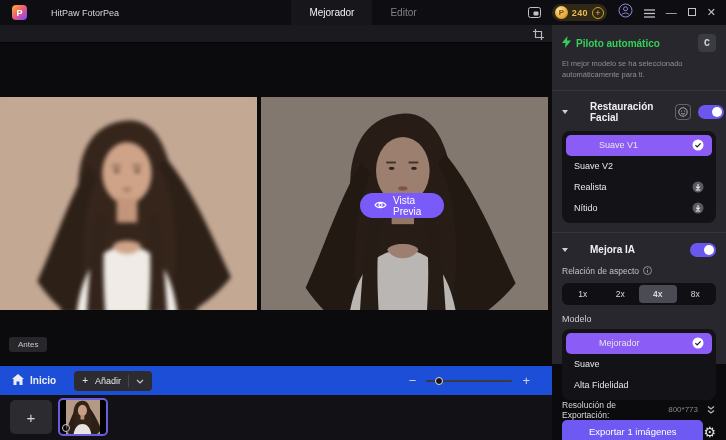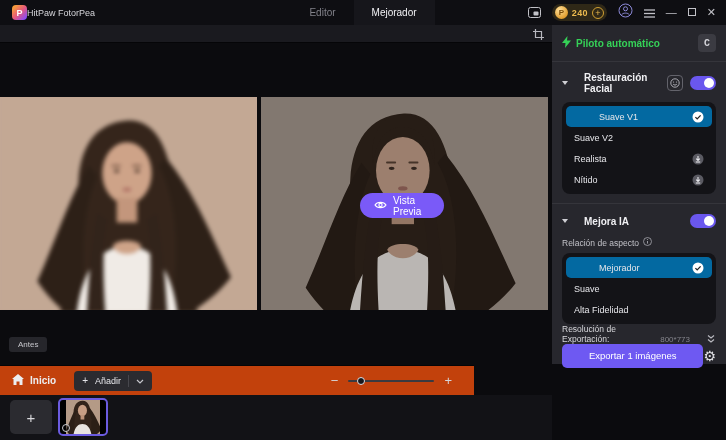--- a/index.html
+++ b/index.html
@@ -2,21 +2,21 @@
 <html><head>
 <meta charset="utf-8">
 <style>
   * { margin:0; padding:0; box-sizing:border-box; }
   body { background:#000; font-family:"Liberation Sans", sans-serif; }
   #app { position:relative; width:726px; height:440px; background:#0b0b0e; overflow:hidden; color:#e8e8ec; }
 
   
   .titlebar { position:absolute; left:0; top:0; width:726px; height:25px; background:#0e0e12; display:flex; align-items:center; padding:0 10px 0 12px; z-index:30; }
   .logo { width:15px; height:15px; border-radius:4px; background:linear-gradient(135deg,#f59a3c 15%,#e85a7a 50%,#8a4bf5 90%); display:flex; align-items:center; justify-content:center; font-size:9px; font-weight:bold; color:#fff; }
-  .app-title { margin-left:0; font-size:9px; color:#d6d6db; }
+  .app-title { margin-left:24px; font-size:9px; color:#d6d6db; }
   .tabs { position:absolute; left:0; right:0; top:0; height:25px; display:flex; justify-content:center; pointer-events:none; }
   .tab { pointer-events:auto; height:25px; line-height:25px; padding:0 18px; font-size:10px; color:#82828a; cursor:default; }
   .tab.active { color:#f2f2f5; background:#16161b; }
   .tb-right { margin-left:auto; display:flex; align-items:center; gap:11px; }
   .coin-pill { display:flex; align-items:center; gap:4px; background:#2f2817; border-radius:9px; height:17px; padding:0 3px; }
   .coin { width:13px; height:13px; border-radius:50%; background:radial-gradient(circle at 35% 30%,#ffe09a,#e09a28 75%); display:flex; align-items:center; justify-content:center; font-size:8px; font-weight:bold; color:#7a4b06; }
   .coin-val { font-size:9px; font-weight:bold; color:#ecba4e; letter-spacing:.3px; }
   .coin-plus { width:12px; height:12px; border:1px solid #cf9f33; border-radius:50%; color:#e8b850; font-size:9px; line-height:10px; text-align:center; }
   .winbtn { color:#c2c2c8; font-size:11px; line-height:25px; }
   .maxbox { width:8px; height:8px; border:1px solid #c2c2c8; }
@@ -30,21 +30,21 @@
   .photo { position:absolute; top:54px; height:213px; overflow:hidden; }
   .photo.before { left:0; width:257px; background:#bda390; }
   .photo.after { left:261px; width:287px; background:#7f7268; }
   .photo svg { width:100%; height:100%; display:block; }
   .photo.before svg { filter:blur(2.2px) brightness(1.03); transform:scale(1.03); }
   .photo.after svg { filter:brightness(0.8) saturate(0.85); }
   .preview-btn { position:absolute; left:360px; top:150px; height:25px; padding:0 14px; background:#7a5af8; border-radius:13px; display:flex; align-items:center; gap:6px; color:#fff; font-size:10px; cursor:default; z-index:5; }
   .before-badge { position:absolute; left:9px; top:294px; background:#26262b; border-radius:3px; padding:3px 9px; font-size:8px; color:#c6c6cb; }
 
   
-  .bottombar { position:absolute; left:0; top:365px; width:474px; height:30px; background:#c2410c; border-top:1px solid #050507; display:flex; align-items:center; padding:0 12px; }
+  .bottombar { position:absolute; left:0; top:365px; width:552px; height:30px; background:#1d4ed8; border-top:1px solid #050507; display:flex; align-items:center; padding:0 12px; }
   .home { display:flex; align-items:center; gap:6px; font-size:10px; font-weight:bold; color:#ecedf0; }
   .add-btn { margin-left:18px; display:flex; align-items:center; gap:7px; background:#2b2b30; border-radius:4px; padding:4px 8px; font-size:9px; color:#e6e6ea; }
   .add-sep { width:1px; height:12px; background:#47474d; }
   .zoomctl { margin-left:auto; display:flex; align-items:center; gap:10px; padding-right:10px; color:#d5d5da; }
   .zc-sign { font-size:13px; line-height:13px; }
   .slider { position:relative; width:86px; height:8px; }
   .slider .track { position:absolute; left:0; right:0; top:3px; height:2px; background:#3a3a40; border-radius:1px; }
   .slider .knob { position:absolute; left:9px; top:0; width:8px; height:8px; border-radius:50%; background:#17171b; border:1.5px solid #dcdce0; }
 
   
@@ -55,55 +55,55 @@
   .thumb .ph svg { width:100%; height:100%; }
   .thumb-state { position:absolute; left:2px; bottom:2px; width:8px; height:8px; border:1px solid #c9c9cf; border-radius:50%; background:rgba(0,0,0,.45); }
 
   
   .sidebar { position:absolute; left:552px; top:25px; width:174px; height:339px; background:#27272d; padding:9px 10px 10px; display:flex; flex-direction:column; z-index:25; }
   .ap-row { display:flex; align-items:center; gap:5px; }
   .ap-title { font-size:10px; font-weight:bold; color:#35d157; }
   .c-btn { margin-left:auto; width:18px; height:18px; background:#3b3b42; border-radius:4px; display:flex; align-items:center; justify-content:center; font-size:10px; font-weight:bold; color:#d5d5da; font-family:"Liberation Mono", monospace; }
   .ap-desc { margin-top:7px; font-size:7.5px; line-height:1.45; color:#8e8e95; }
   .sb-div { border:none; border-top:1px solid #35353b; margin:9px -10px 8px; }
-  .sec-row { display:flex; align-items:center; gap:16px; margin-top:2px; }
+  .sec-row { display:flex; align-items:center; gap:22px; margin-top:2px; }
   .caret { width:0; height:0; border-left:3.5px solid transparent; border-right:3.5px solid transparent; border-top:4.5px solid #cfcfd4; }
   .sec-title { font-size:10px; font-weight:bold; color:#f0f0f3; }
   .sec-right { margin-left:auto; display:flex; align-items:center; gap:7px; }
   .face-btn { width:16px; height:16px; border:1px solid #63636b; border-radius:4px; display:flex; align-items:center; justify-content:center; }
   .toggle { position:relative; width:26px; height:14px; border-radius:7px; background:#6a57ee; }
   .toggle .knob { position:absolute; right:2px; top:2px; width:10px; height:10px; border-radius:50%; background:#fff; }
   .list { margin-top:8px; background:#131317; border-radius:8px; padding:4px; }
   .list-item { height:21px; display:flex; align-items:center; padding:0 8px; border-radius:5px; font-size:9px; color:#e6e6ea; }
-  .list-item.selected { background:#0369a1;padding-left:33px; }
+  .list-item.selected { background:#8b5cf6;padding-left:33px; }
   .item-icon { margin-left:auto; display:flex; }
   .aspect-row { display:flex; align-items:center; gap:4px; margin-top:9px; font-size:8.5px; color:#c2c2c8; }
   .segmented { margin-top:6px; display:flex; background:#101014; border-radius:6px; padding:2px; }
   .seg-cell { flex:1; height:18px; line-height:18px; text-align:center; font-size:8.5px; color:#d8d8dc; border-radius:4px; }
   .seg-cell.active { background:#4b4b54; font-weight:bold; }
   .model-label { margin-top:9px; font-size:9px; color:#cfcfd4; }
-  .res-row { margin-top:auto; display:flex; align-items:flex-end; gap:16px; }
+  .res-row { margin-top:auto; display:flex; align-items:center; gap:8px; }
   .res-label { font-size:8.5px; color:#d8d8dc; }
   .res-value { font-size:8px; color:#84848b; }
   .res-chevrons { margin-left:auto; display:flex; }
   .export-row { margin-top:0; display:flex; align-items:center; gap:0; }
   .export-btn { flex:1; height:24px; line-height:24px; background:#6e59f2; border-radius:5px; color:#fff; font-size:9.5px; text-align:center; }
   .gear { font-size:14px; color:#e2e2e6; line-height:14px; }
 </style>
 </head>
 <body>
 
 <div id="app">
 
   <div class="titlebar">
     <div class="logo">P</div>
     <div class="app-title">HitPaw FotorPea</div>
     <div class="tabs">
+      <div class="tab active">Mejorador</div>
       <div class="tab">Editor</div>
-      <div class="tab active">Mejorador</div>
     </div>
     <div class="tb-right">
       <span>
         <svg width="13" height="11" viewBox="0 0 13 11">
             <rect x="0.5" y="0.5" width="12" height="10" rx="2" fill="none" stroke="#c2c2c8"></rect>
             <rect x="5.5" y="4.5" width="5" height="4" rx="1" fill="#c2c2c8"></rect>
           </svg>
       </span>
       <div class="coin-pill">
         <div class="coin">P</div>
@@ -248,20 +248,21 @@
 
     <div class="ap-row">
       <span>
         <svg width="9" height="12" viewBox="0 0 9 12">
             <path d="M5.5 0 L0 7 L3.5 7 L3 12 L9 4.5 L5 4.5 Z" fill="#35d157"></path>
           </svg>
       </span>
       <span class="ap-title">Piloto automático</span>
       <span class="c-btn">C</span>
     </div>
+    <div class="ap-desc">El mejor modelo se ha seleccionado automáticamente para ti.</div>
 
     <hr class="sb-div">
 
     <div class="sec-row">
       <span class="caret"></span>
       <span class="sec-title">Restauración Facial</span>
       <span class="sec-right">
         <span class="face-btn">
           <svg width="10" height="10" viewBox="0 0 10 10">
               <circle cx="5" cy="5" r="4.2" fill="none" stroke="#b9b9bf" stroke-width="0.9"></circle>
@@ -327,21 +328,28 @@
       <span>Relación de aspecto</span>
       <span>
         <svg width="9" height="9" viewBox="0 0 9 9">
             <circle cx="4.5" cy="4.5" r="4" fill="none" stroke="#9a9aa0" stroke-width="0.9"></circle>
             <line x1="4.5" y1="4" x2="4.5" y2="6.6" stroke="#9a9aa0" stroke-width="1"></line>
             <circle cx="4.5" cy="2.5" r="0.6" fill="#9a9aa0"></circle>
           </svg>
       </span>
     </div>
 
-
+    <div class="segmented">
+      <div class="seg-cell">1x</div>
+      <div class="seg-cell">2x</div>
+      <div class="seg-cell active">4x</div>
+      <div class="seg-cell">8x</div>
+    </div>
+
+    <div class="model-label">Modelo</div>
 
     <div class="list" style="margin-top:5px;">
       <div class="list-item selected">
         <span>Mejorador</span>
         <span class="item-icon">
           <svg width="12" height="12" viewBox="0 0 12 12">
               <circle cx="6" cy="6" r="5.5" fill="#fff"></circle>
               <path d="M3.4 6.1 L5.2 7.9 L8.6 4.4" fill="none" stroke="#222" stroke-width="1.3"></path>
             </svg>
         </span>

